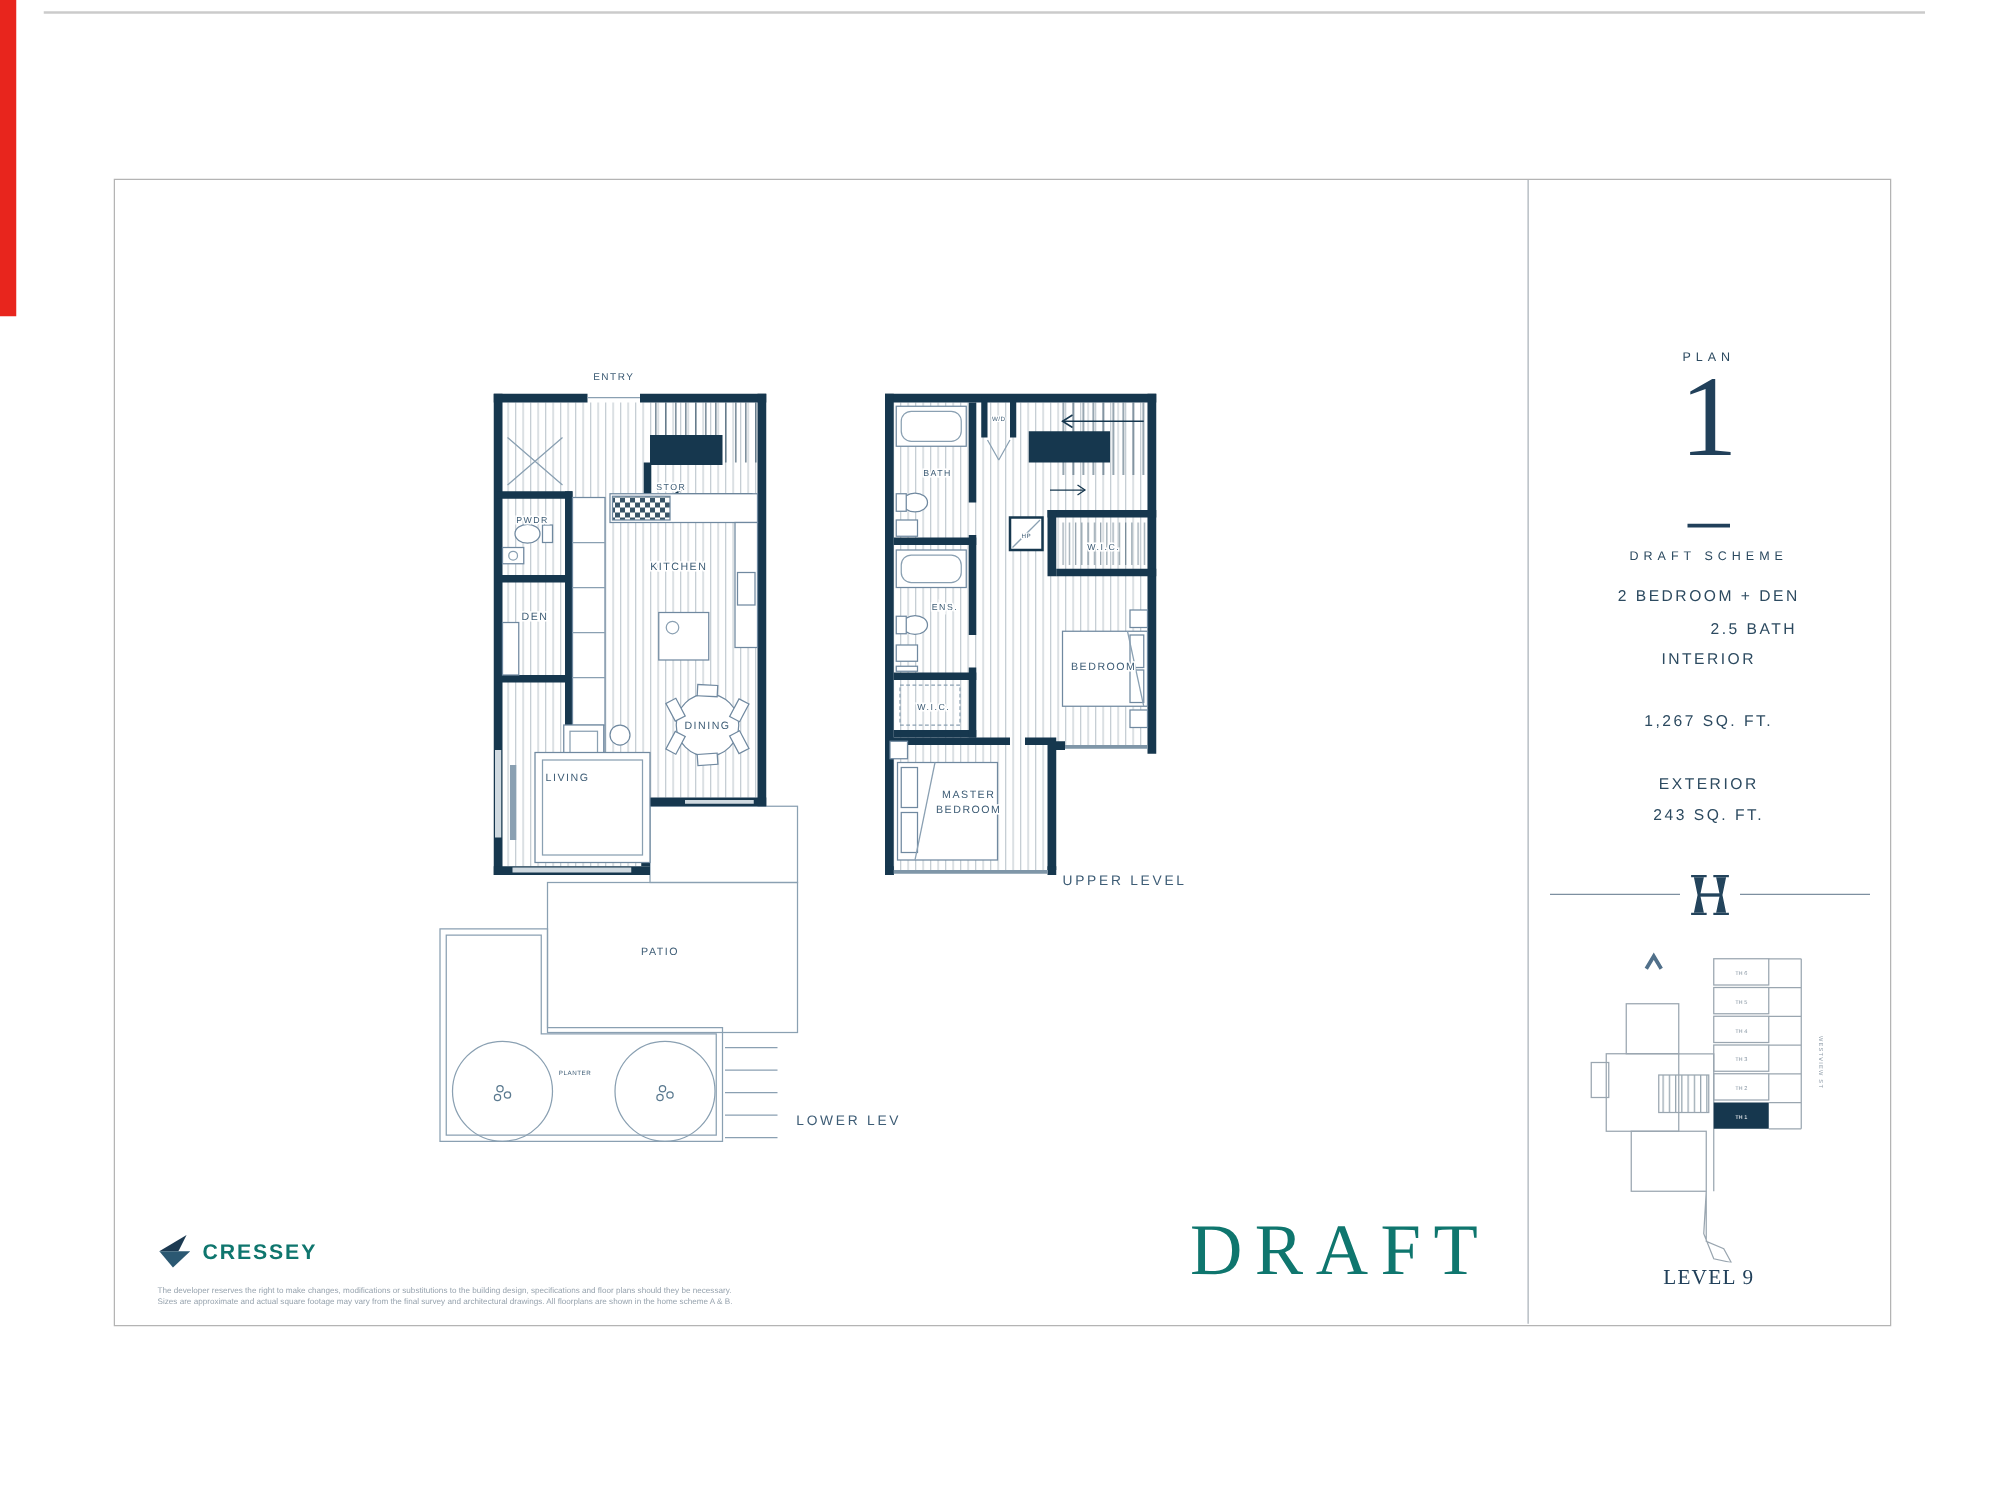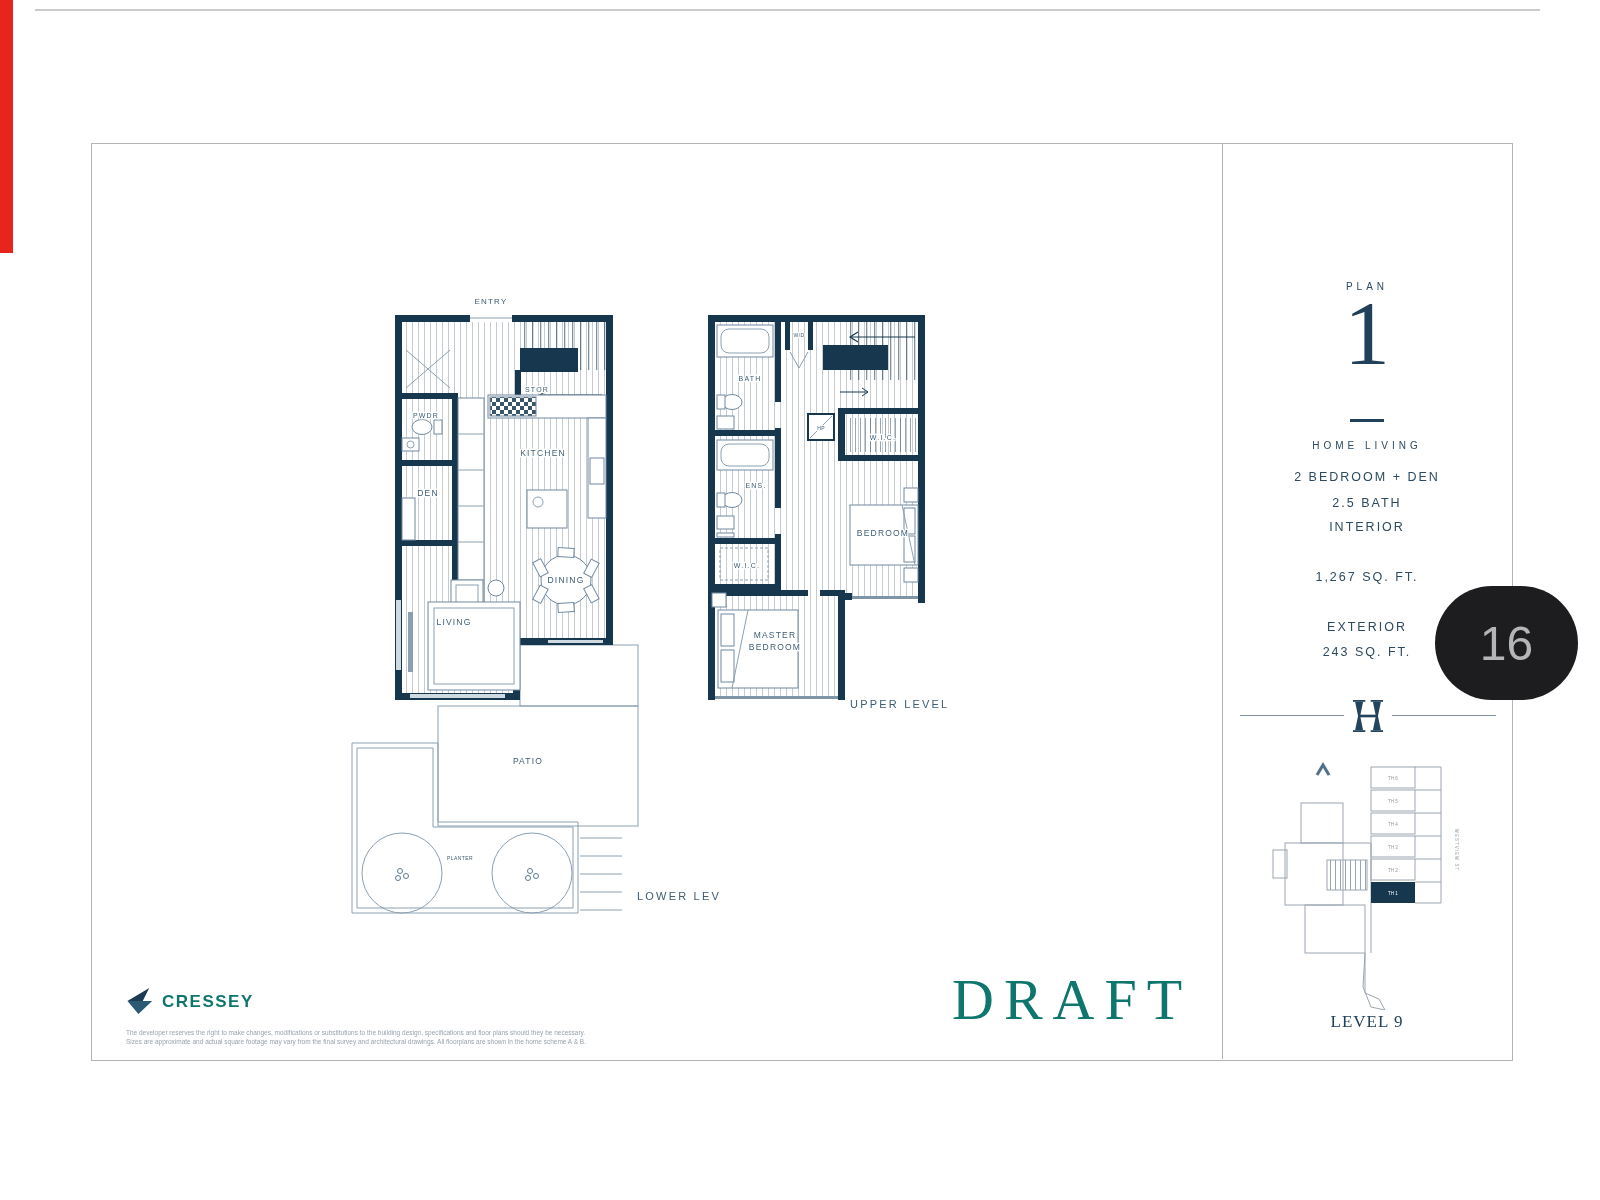--- a/index.html
+++ b/index.html
@@ -289,24 +289,24 @@
     <text x="131" y="130" class="rm-sm">HP</text>
     <text x="193" y="140" class="rm" style="font-size:7px">W.I.C.</text>
     <text x="193" y="236" class="rm">BEDROOM</text>
     <text x="85" y="338" class="rm">MASTER</text>
     <text x="85" y="350" class="rm">BEDROOM</text>
     <text x="160" y="408" class="lvl">UPPER LEVEL</text>
   </svg>
 
   <div class="abs side kicker" style="top:233px;">PLAN</div>
   <div class="abs side serif" id="plan-number">1</div>
-  <div class="abs side kicker" style="top:392px;">HOME LIVING</div>
+  <div class="abs side kicker" style="top:392px;">DRAFT SCHEME</div>
   <div class="abs" id="scheme-rule"></div>
   <div class="abs side spec" style="top:470px;">2 BEDROOM + DEN</div>
-  <div class="abs side spec" style="top:496px;">2.5 BATH</div>
+  <div class="abs side spec" style="top:496px;padding-left:36px;">2.5 BATH</div>
   <div class="abs side spec" style="top:520px;">INTERIOR</div>
   <div class="abs side spec" style="top:570px;">1,267 SQ. FT.</div>
   <div class="abs side spec" style="top:620px;">EXTERIOR</div>
   <div class="abs side spec" style="top:645px;">243 SQ. FT.</div>
 
   <div class="abs divline" style="left:1240px;width:104px;"></div>
   <div class="abs divline" style="left:1392px;width:104px;"></div>
   <svg class="abs" style="left:1349px;top:700px;" width="38" height="32" viewBox="0 0 40 36">
     <g fill="#23445c">
       <rect x="3" y="0" width="14" height="2"></rect>
@@ -343,23 +343,20 @@
       <text x="128" y="48" class="kp-txt">TH 5</text>
       <text x="128" y="71" class="kp-txt">TH 4</text>
       <text x="128" y="94" class="kp-txt">TH 3</text>
       <text x="128" y="117" class="kp-txt">TH 2</text>
       <text x="128" y="140" class="kp-txt" fill="#fff" style="fill:#fff">TH 1</text>
     </g>
     <text x="190" y="95" class="kp-txt" transform="rotate(90 190 95)" style="letter-spacing:1px">WESTVIEW ST</text>
   </svg>
   <div class="abs side serif" id="level-label">LEVEL 9</div>
 
-  <div class="abs" id="page-badge">
-    <span>16</span>
-  </div>
 
   <div class="abs serif" id="draft">DRAFT</div>
 
   <svg class="abs" style="left:126px;top:986px;" width="32" height="30" viewBox="0 0 22 20">
     <path d="M1 10 L16 1 L11.5 10 Z" fill="#1c3a52"></path>
     <path d="M1 10 L18 10 L8.5 19 Z" fill="#2b5872"></path>
   </svg>
   <div class="abs" id="brand-text">CRESSEY</div>
   <div class="abs disc" style="top:1028px;">The developer reserves the right to make changes, modifications or substitutions to the building design, specifications and floor plans should they be necessary.</div>
   <div class="abs disc" style="top:1037px;">Sizes are approximate and actual square footage may vary from the final survey and architectural drawings. All floorplans are shown in the home scheme A &amp; B.</div>

